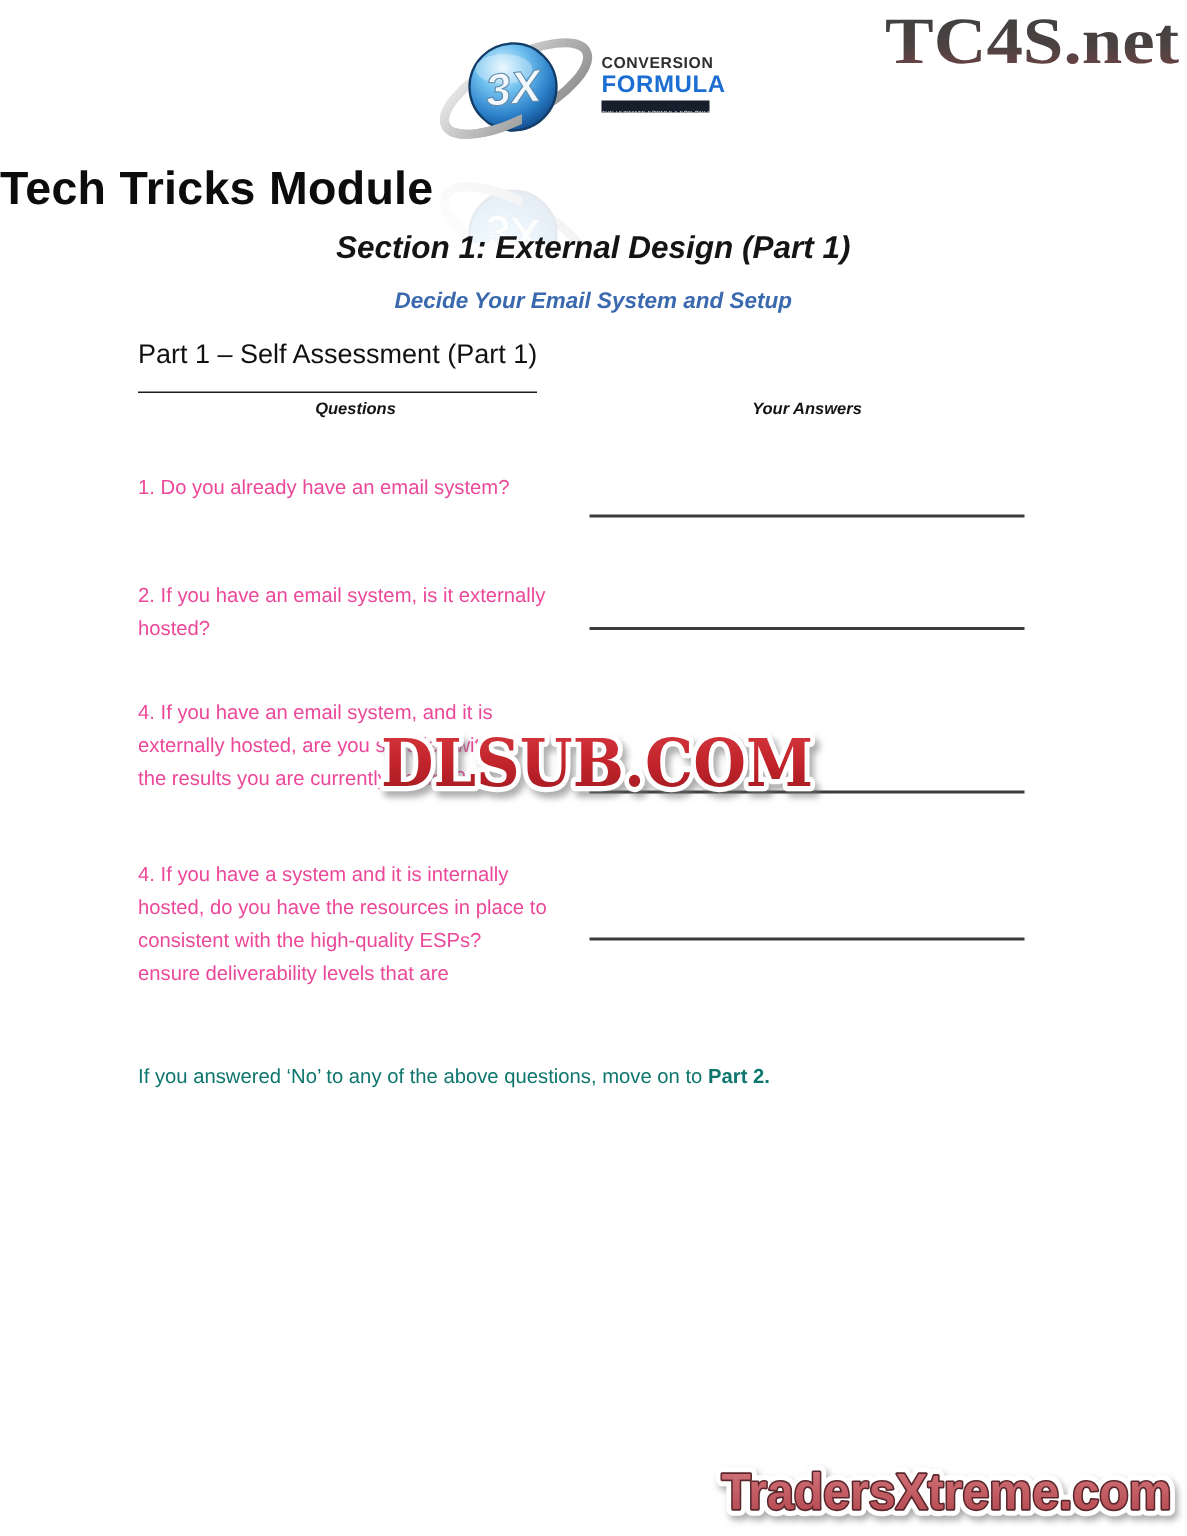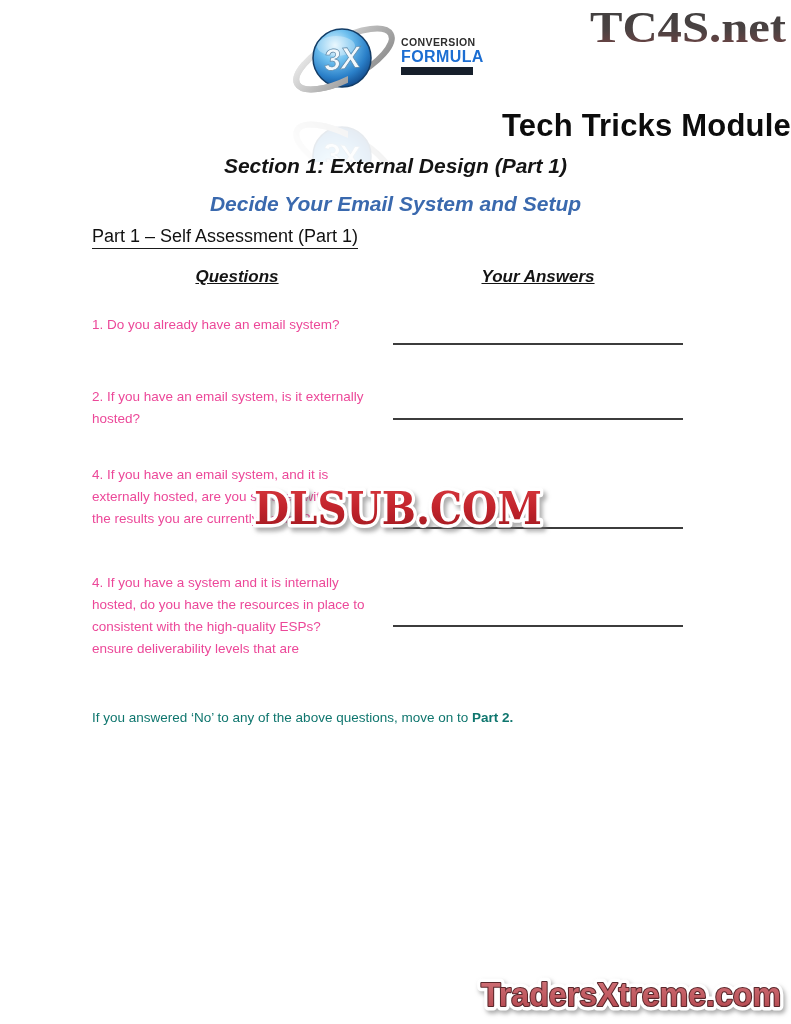--- a/index.html
+++ b/index.html
@@ -10,30 +10,30 @@
   
   .tc4s{position:absolute;left:584px;top:0;width:208px;height:52px;}
   
   .logo-art{position:absolute;left:288px;top:12px;width:118px;height:150px;}
   .logo-text{position:absolute;left:401px;top:36px;width:80px;}
   .logo-name-top{font-size:10.5px;font-weight:bold;color:#2e2e2e;letter-spacing:.4px;line-height:12px;}
   .logo-name-bottom{font-size:16px;font-weight:bold;color:#1c6ed2;letter-spacing:.4px;line-height:18px;}
   .logo-tagbar{margin-top:1px;width:72px;height:8px;background:#161f2b;overflow:hidden;white-space:nowrap;}
   .logo-tagbar .tiny{display:inline-block;transform:scale(.5);transform-origin:0 0;font-size:8px;color:#fff;letter-spacing:.2px;}
   
-  .doc-title{position:absolute;left:0;top:108px;width:100%;text-align:right;
+  .doc-title{position:absolute;left:0;top:108px;width:100%;text-align:left;
     font-size:31px;font-weight:bold;color:#0c0c0c;letter-spacing:.2px;}
   .doc-section{position:absolute;left:0;top:154px;width:100%;text-align:center;
     font-size:21px;font-weight:bold;font-style:italic;color:#141414;}
   .doc-subtitle{position:absolute;left:0;top:192px;width:100%;text-align:center;
-    font-size:21px;font-weight:bold;font-style:italic;color:#3a69ae;}
+    font-size:15px;font-weight:bold;font-style:italic;color:#3a69ae;}
   .part-heading{position:absolute;left:92px;top:226px;font-size:18px;color:#111;
-    border-bottom:1.4px solid #1a1a1a;padding-bottom:1px;}
+    border-bottom:1.4px solid #1a1a1a;padding-bottom:14px;}
   .col-head{position:absolute;top:267px;width:290px;text-align:center;
-    font-size:17px;font-weight:bold;font-style:italic;color:#141414;text-decoration:underline;}
+    font-size:11px;font-weight:bold;font-style:italic;color:#141414;}
   .col-head.q{left:92px;} .col-head.a{left:393px;}
   
   .question{position:absolute;left:92px;width:305px;font-size:13.5px;color:#ec4899;line-height:22px;}
   .q1{top:314px;} .q2{top:386px;} .q3{top:464px;} .q4{top:572px;}
   .ans-line{position:absolute;left:393px;width:290px;height:2px;background:#3c3c3c;}
   .a1{top:343px;} .a2{top:418px;} .a3{top:527px;} .a4{top:625px;}
   
   .footer-note{position:absolute;left:92px;top:710px;font-size:13.5px;color:#0f766e;}
   .footer-note b{font-weight:bold;}
   

